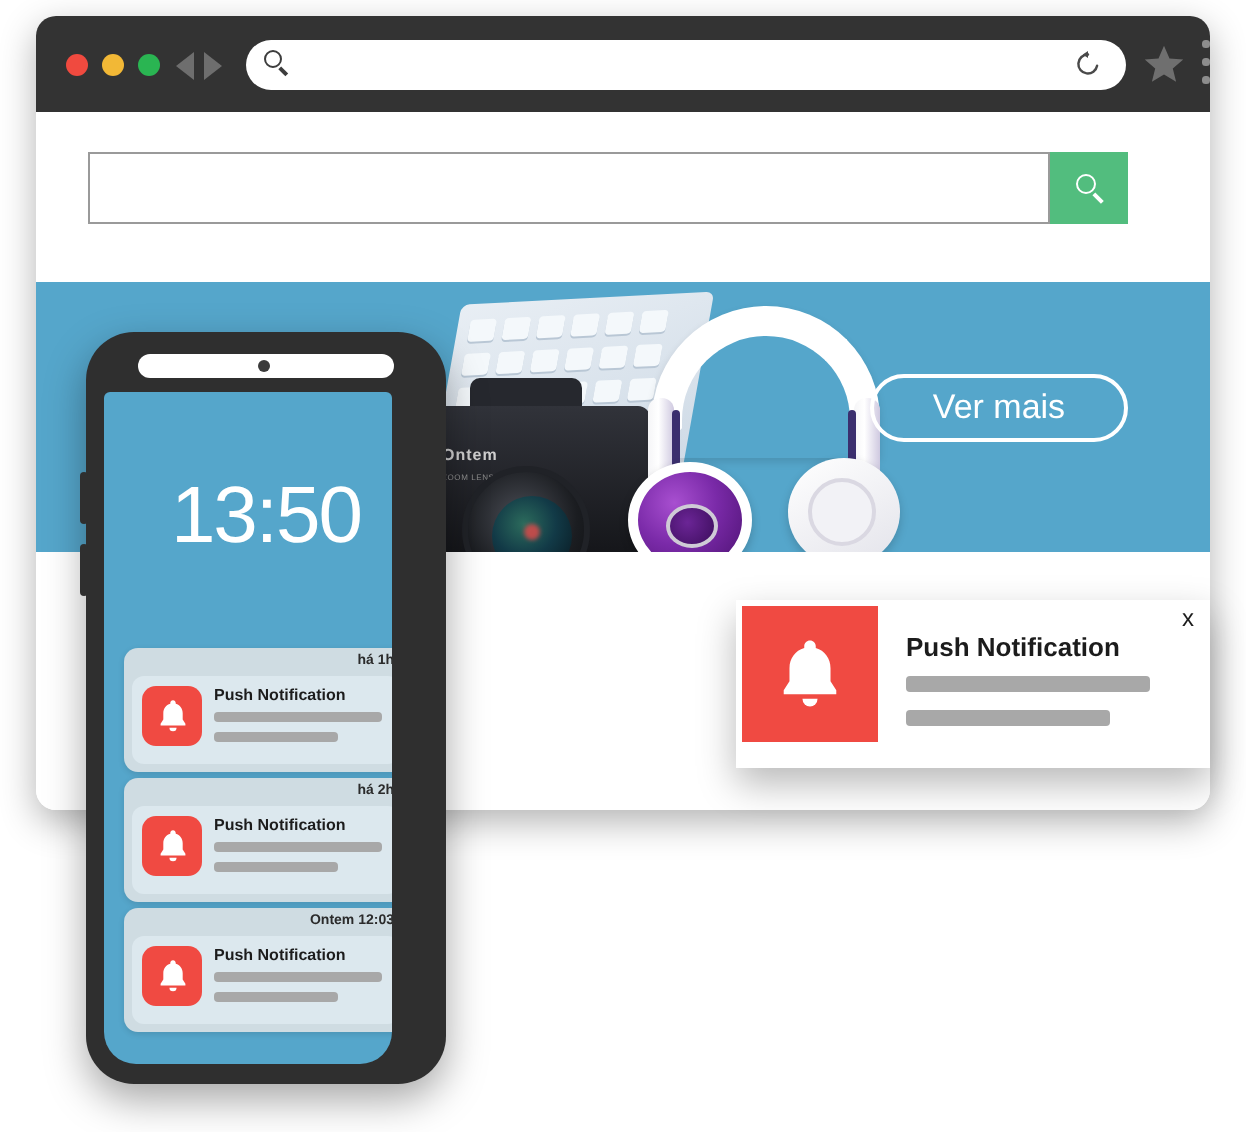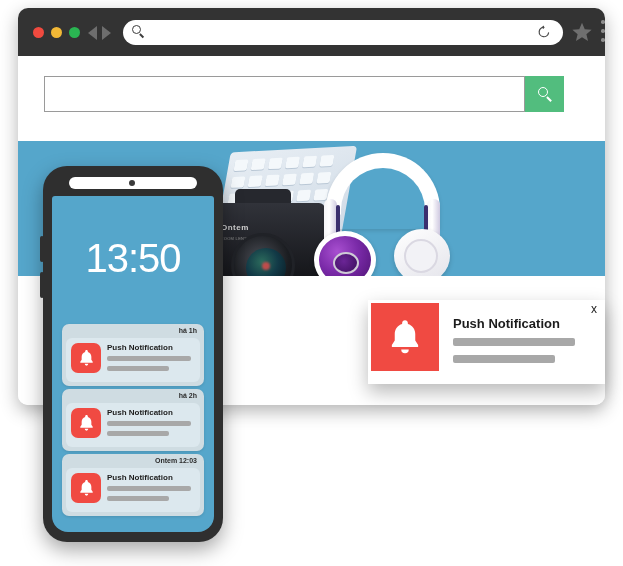--- a/index.html
+++ b/index.html
@@ -271,21 +271,21 @@
     width:6px;height:6px;background:#3b3b3b;border-radius:50%;
   }
   .phone-btn{
     position:absolute;left:-3px;width:4px;
     background:#2f2f2f;border-radius:2px;
   }
   #phone-btn-1{top:70px;height:26px;}
   #phone-btn-2{top:106px;height:26px;}
   #phone-screen{
     position:absolute;left:9px;top:30px;
-    width:162px;height:336px;
+    width:144px;height:336px;
     background:#55a6cb;
     border-radius:3px 3px 16px 16px;
     overflow:hidden;
   }
   #phone-clock{
     position:absolute;left:0;top:40px;width:162px;
     text-align:center;
     font-size:40px;color:#ffffff;
     font-family:"Liberation Sans", sans-serif;
     letter-spacing:-1px;
@@ -477,20 +477,21 @@
         <div class="hp-stem" id="hp-stem-l"></div>
         <div class="hp-stem" id="hp-stem-r"></div>
         <div id="hp-cup-right">
             <div class="inner"></div>
           </div>
         <div id="hp-cup-left">
             <div class="inner"></div>
           </div>
       </div>
 
+      <button id="ver-mais-button">Ver mais</button>
     </div>
 
   </div>
 </div>
 
 <div id="phone">
   <div id="phone-speaker"></div>
   <div id="phone-cam"></div>
   <div class="phone-btn" id="phone-btn-1"></div>
   <div class="phone-btn" id="phone-btn-2"></div>

